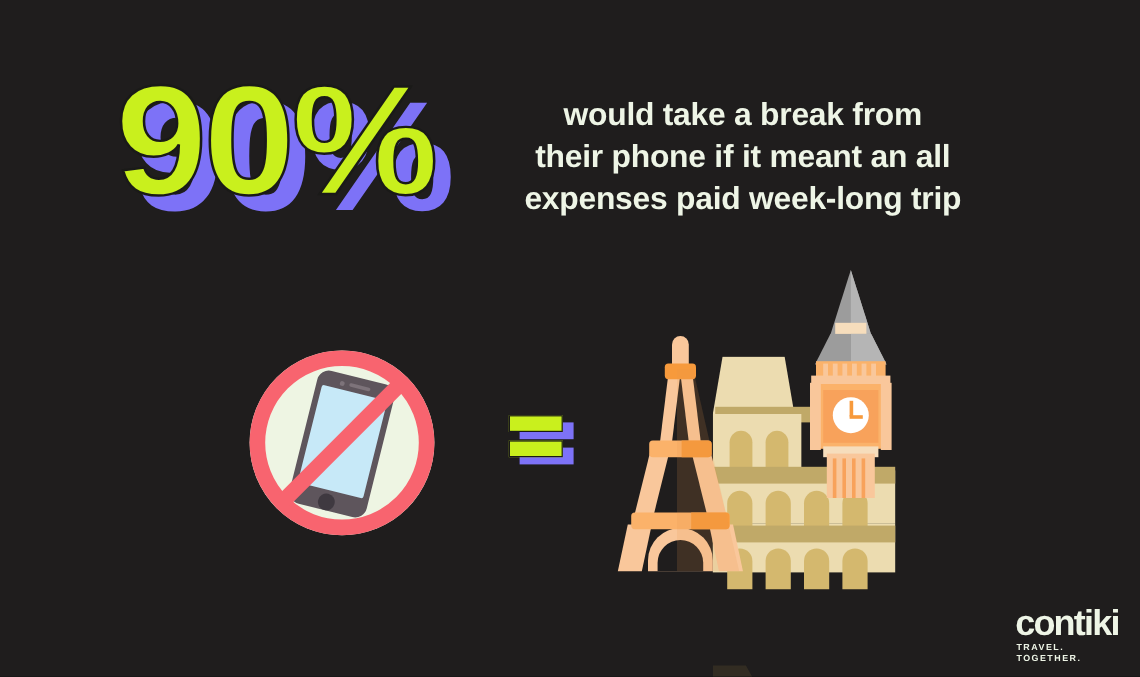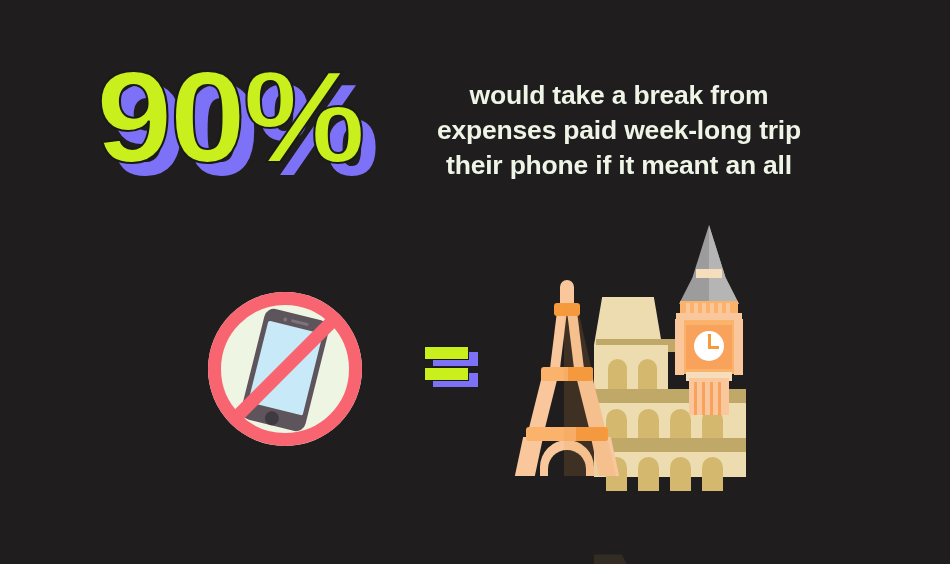--- a/index.html
+++ b/index.html
@@ -471,22 +471,22 @@
 </head>
 <body>
 
 <div id="poster">
 
   <div id="headline-row">
     <div id="stat-number">90%</div>
 
     <div id="headline-text">
       <span class="ln">would take a break from</span>
+      <span class="ln">their phone if it meant an all</span>
       <span class="ln">expenses paid week-long trip</span>
-      <span class="ln">their phone if it meant an all</span>
     </div>
   </div>
 
   <div id="equation-row">
 
     <div id="no-phone">
       <div id="no-phone-disc"></div>
       <div id="phone-body">
         <div id="phone-screen"></div>
         <div id="phone-speaker"></div>
@@ -570,14 +570,18 @@
         <div class="eiffel-shape" id="eiffel-band-mid"></div>
         <div class="eiffel-shape" id="eiffel-band-mid-dark"></div>
         <div class="eiffel-shape" id="eiffel-tip"></div>
         <div class="eiffel-shape" id="eiffel-band-top"></div>
         <div class="eiffel-shape" id="eiffel-shade"></div>
       </div>
 
     </div>
   </div>
 
+  <div id="logo">
+    <div id="logo-word">contiki</div>
+    <div id="logo-tagline">TRAVEL. TOGETHER.</div>
+  </div>
 
 </div>
 
 </body></html>

